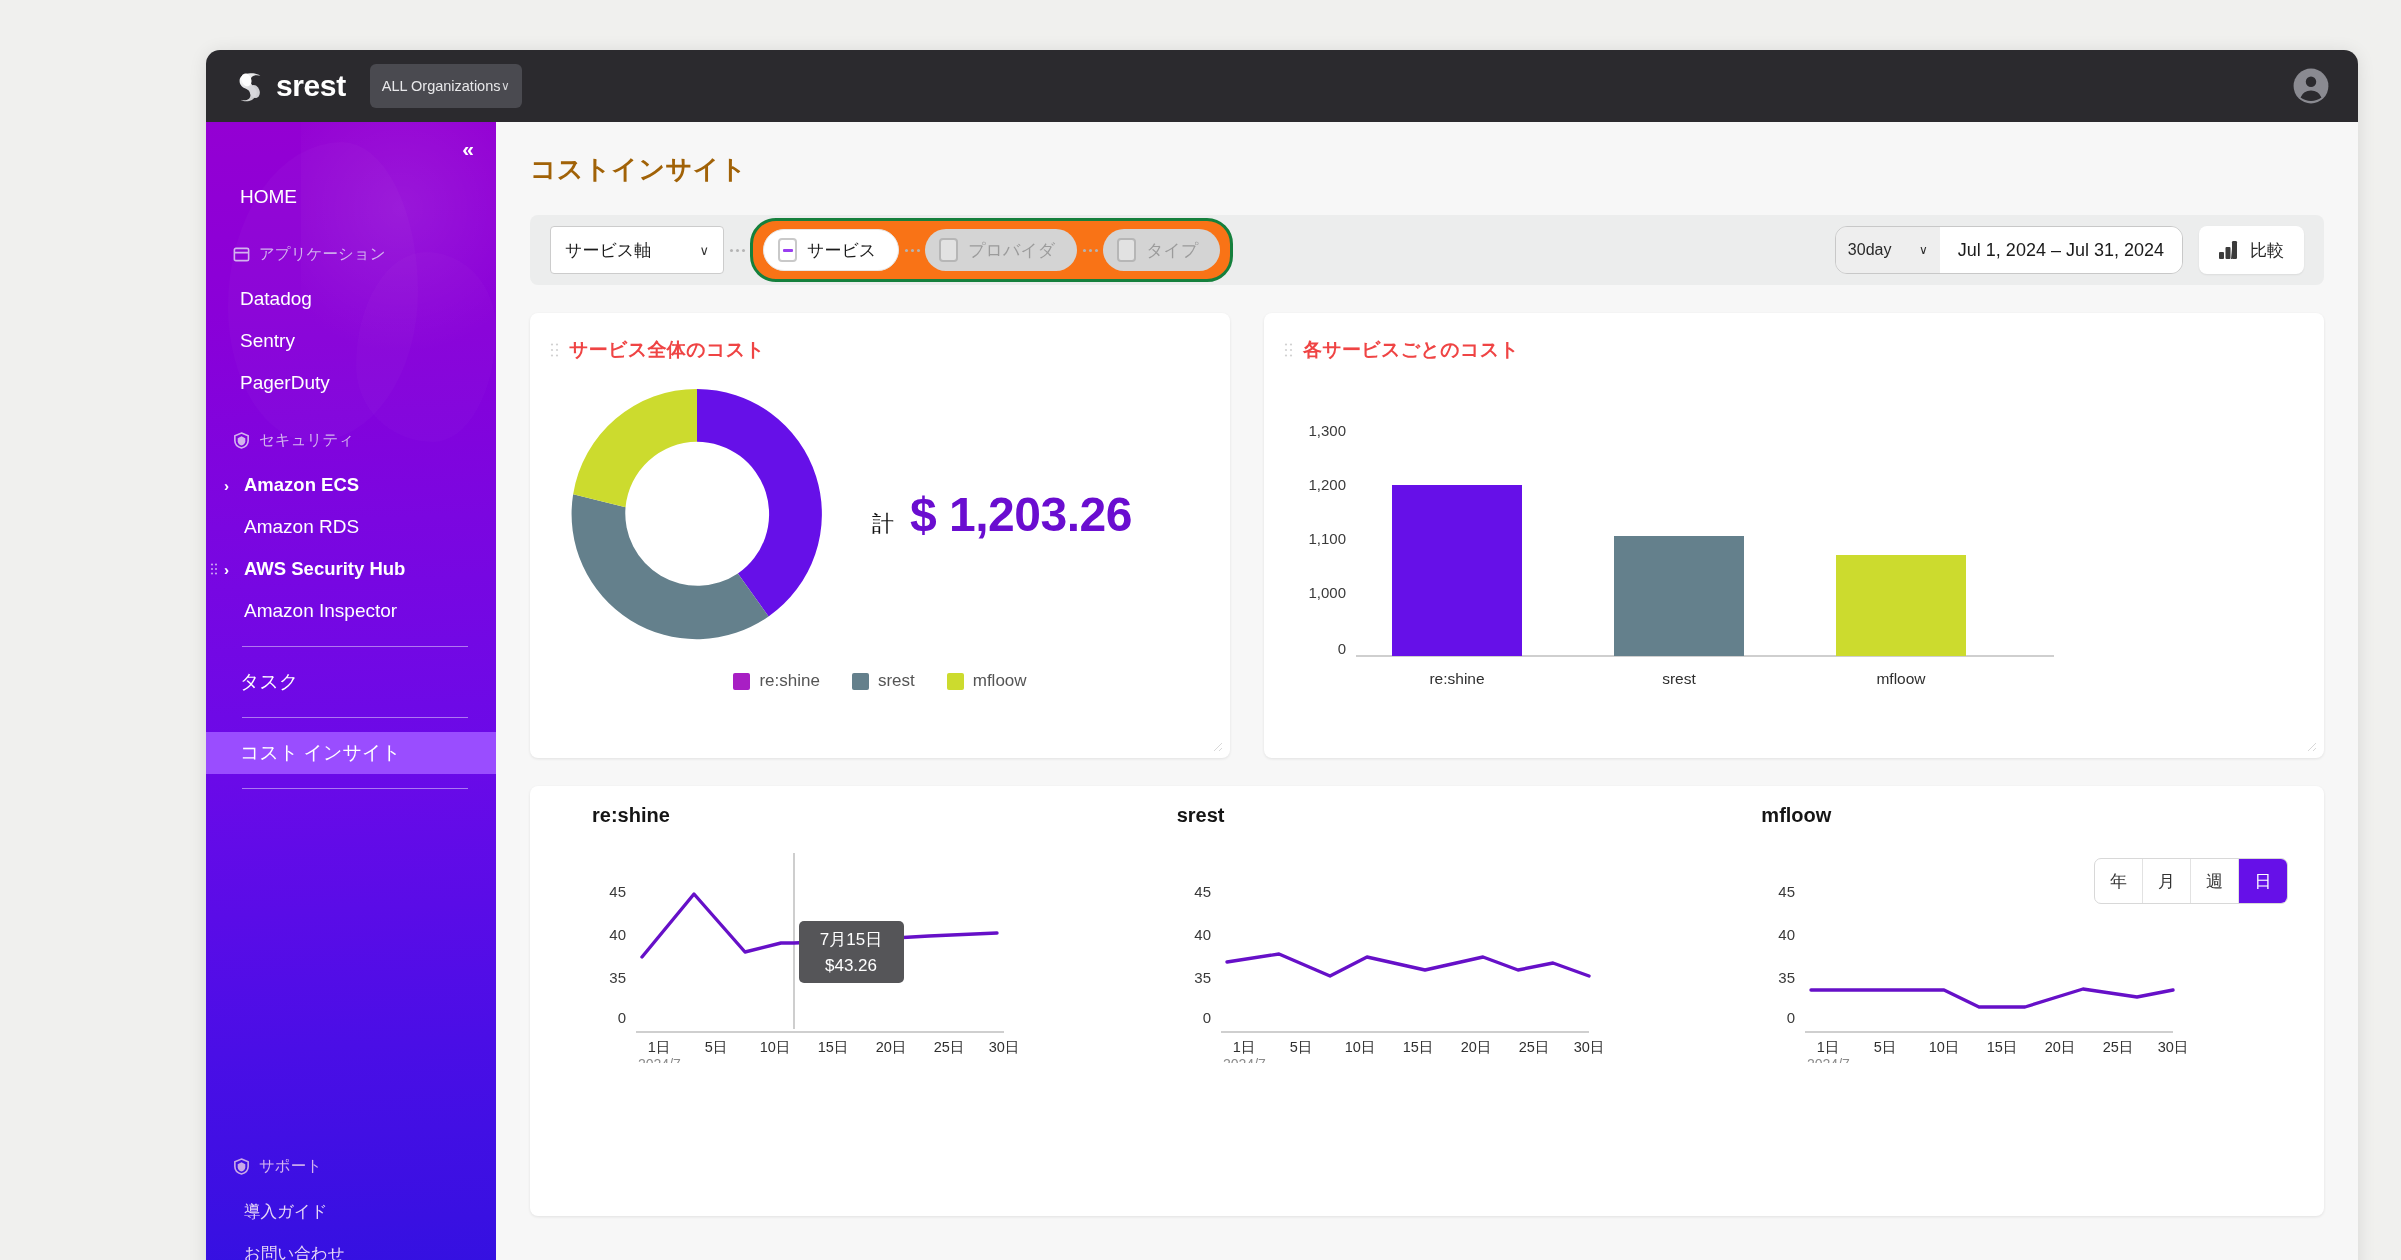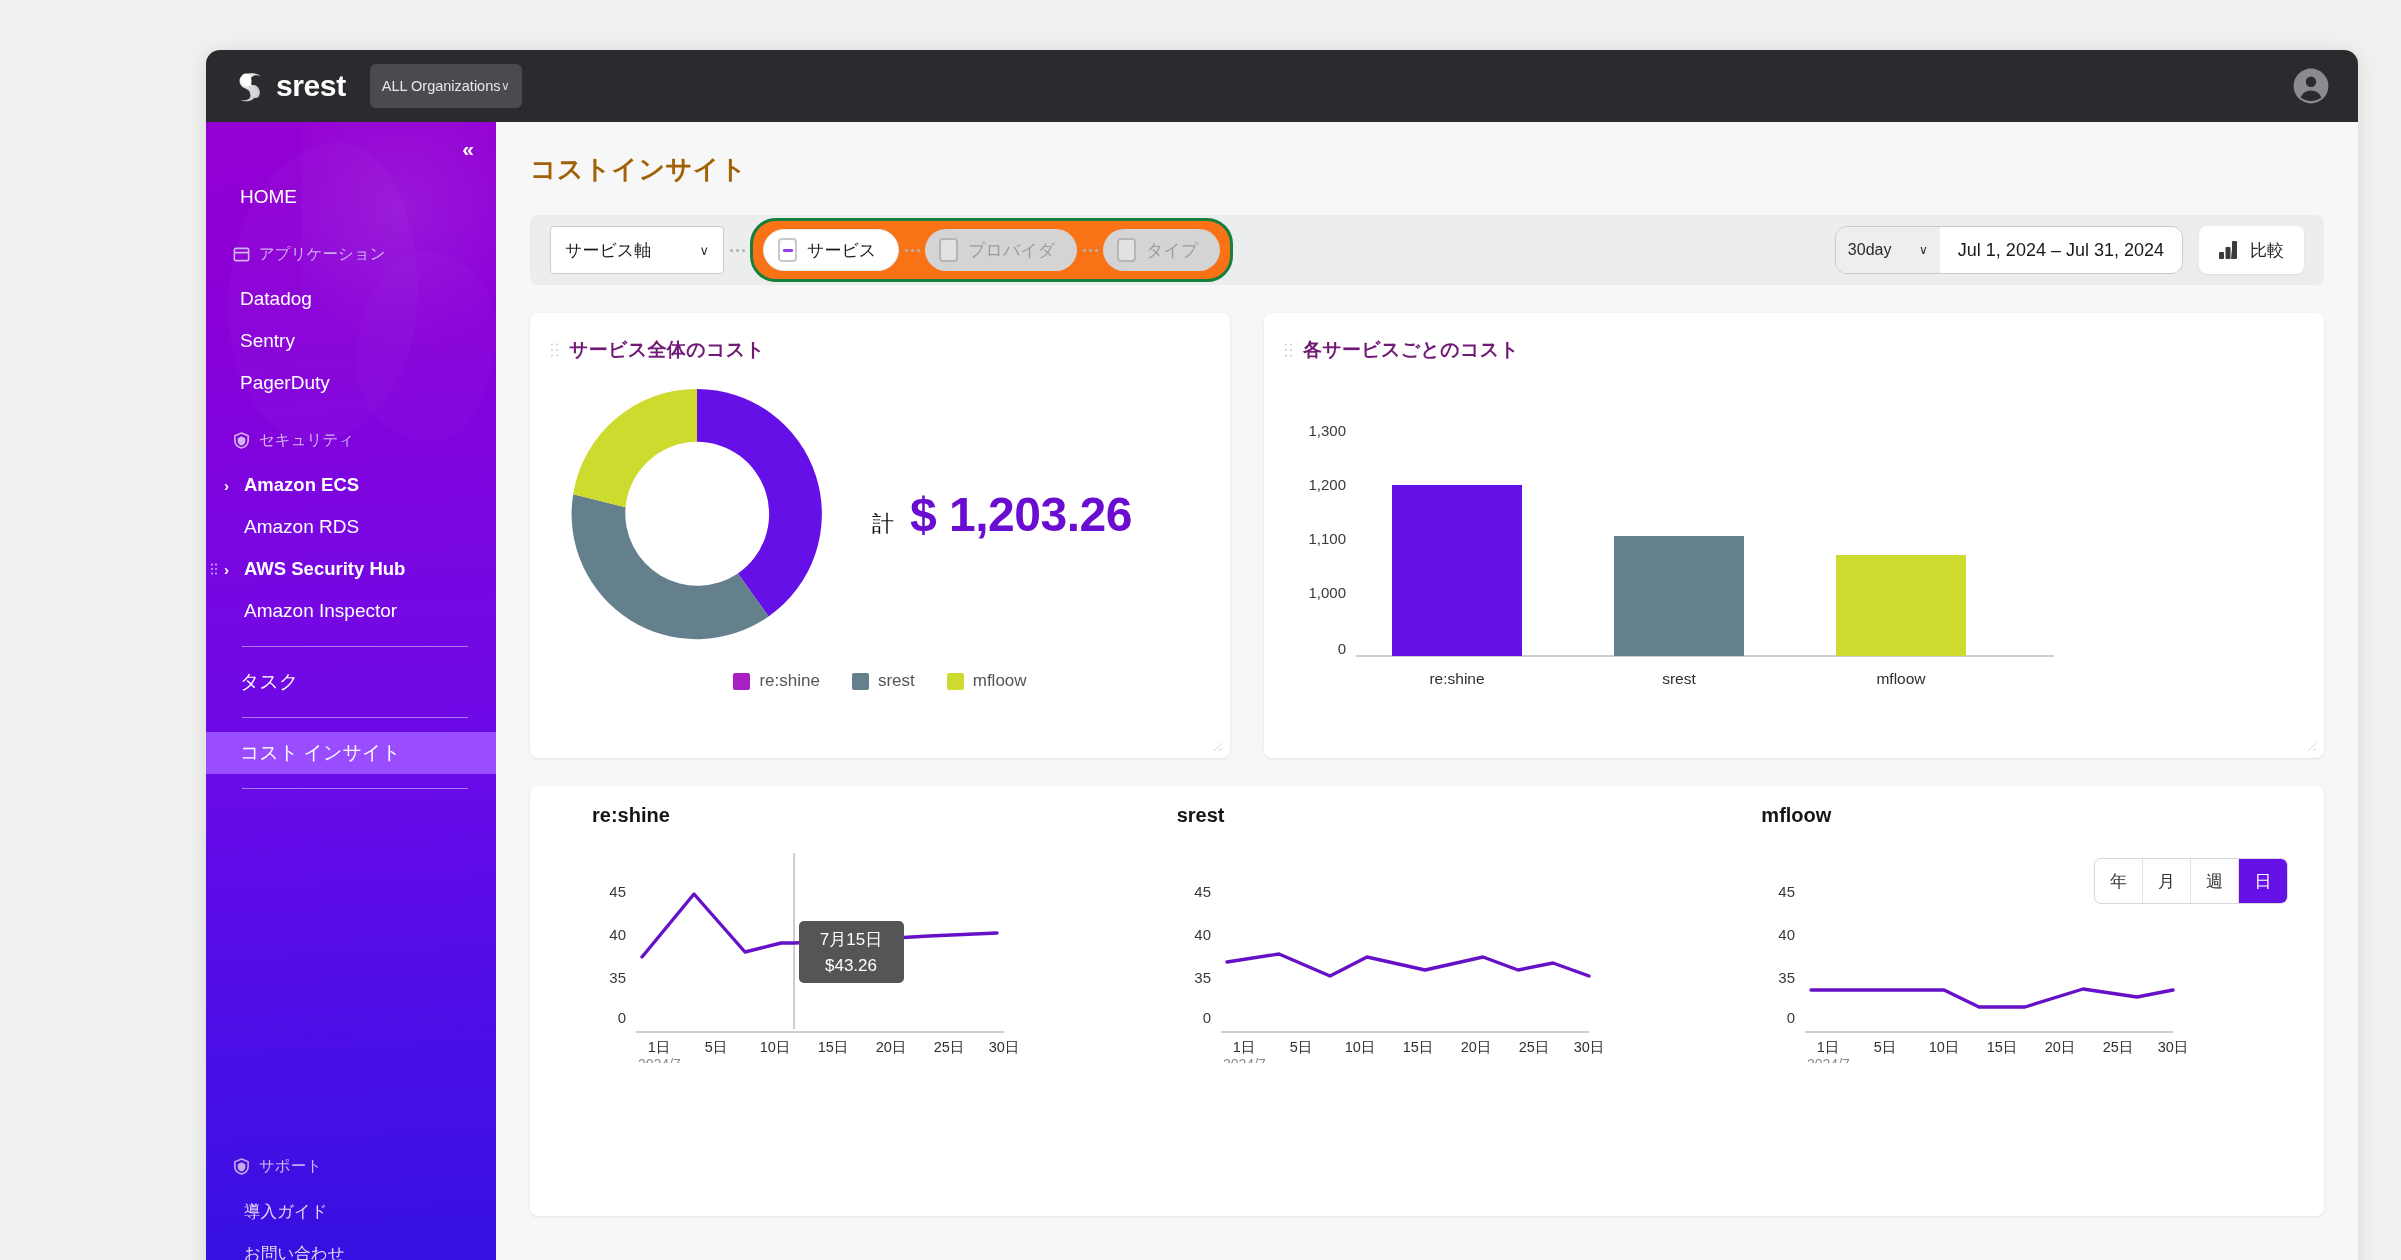--- a/index.html
+++ b/index.html
@@ -175,21 +175,21 @@
   }
   
   .cards-row { display: flex; gap: 34px; margin-top: 28px; }
   .card {
     background: #fff; border-radius: 8px;
     box-shadow: 0 1px 3px rgba(0,0,0,.09);
     position: relative;
   }
   .card-head { display: flex; align-items: center; gap: 10px; padding: 24px 0 0 20px; }
   .grip { width: 9px; height: 16px; opacity: .45; flex: 0 0 9px; }
-  .card-title { font-size: 19px; font-weight: 700; color: #701a75; letter-spacing: .3px; }
+  .card-title { font-size: 19px; font-weight: 700; color: #ef4444; letter-spacing: .3px; }
   .resize-grip { position: absolute; right: 7px; bottom: 6px; width: 12px; height: 12px; opacity: .38; cursor: nwse-resize; }
   .card-donut { width: 700px; flex: 0 0 700px; height: 445px; }
   .card-bars { flex: 1; height: 445px; }
   .card-trend { margin-top: 28px; height: 430px; }
   
   .donut-wrap { display: flex; align-items: center; padding: 12px 0 0 28px; }
   .donut { width: 278px; height: 278px; flex: 0 0 278px; }
   .total-wrap { display: flex; align-items: baseline; gap: 16px; margin-left: 36px; }
   .total-label { font-size: 22px; color: #111; font-weight: 400; }
   .total-value { font-size: 48px; font-weight: 700; color: #6a0dd0; letter-spacing: -.5px; }

